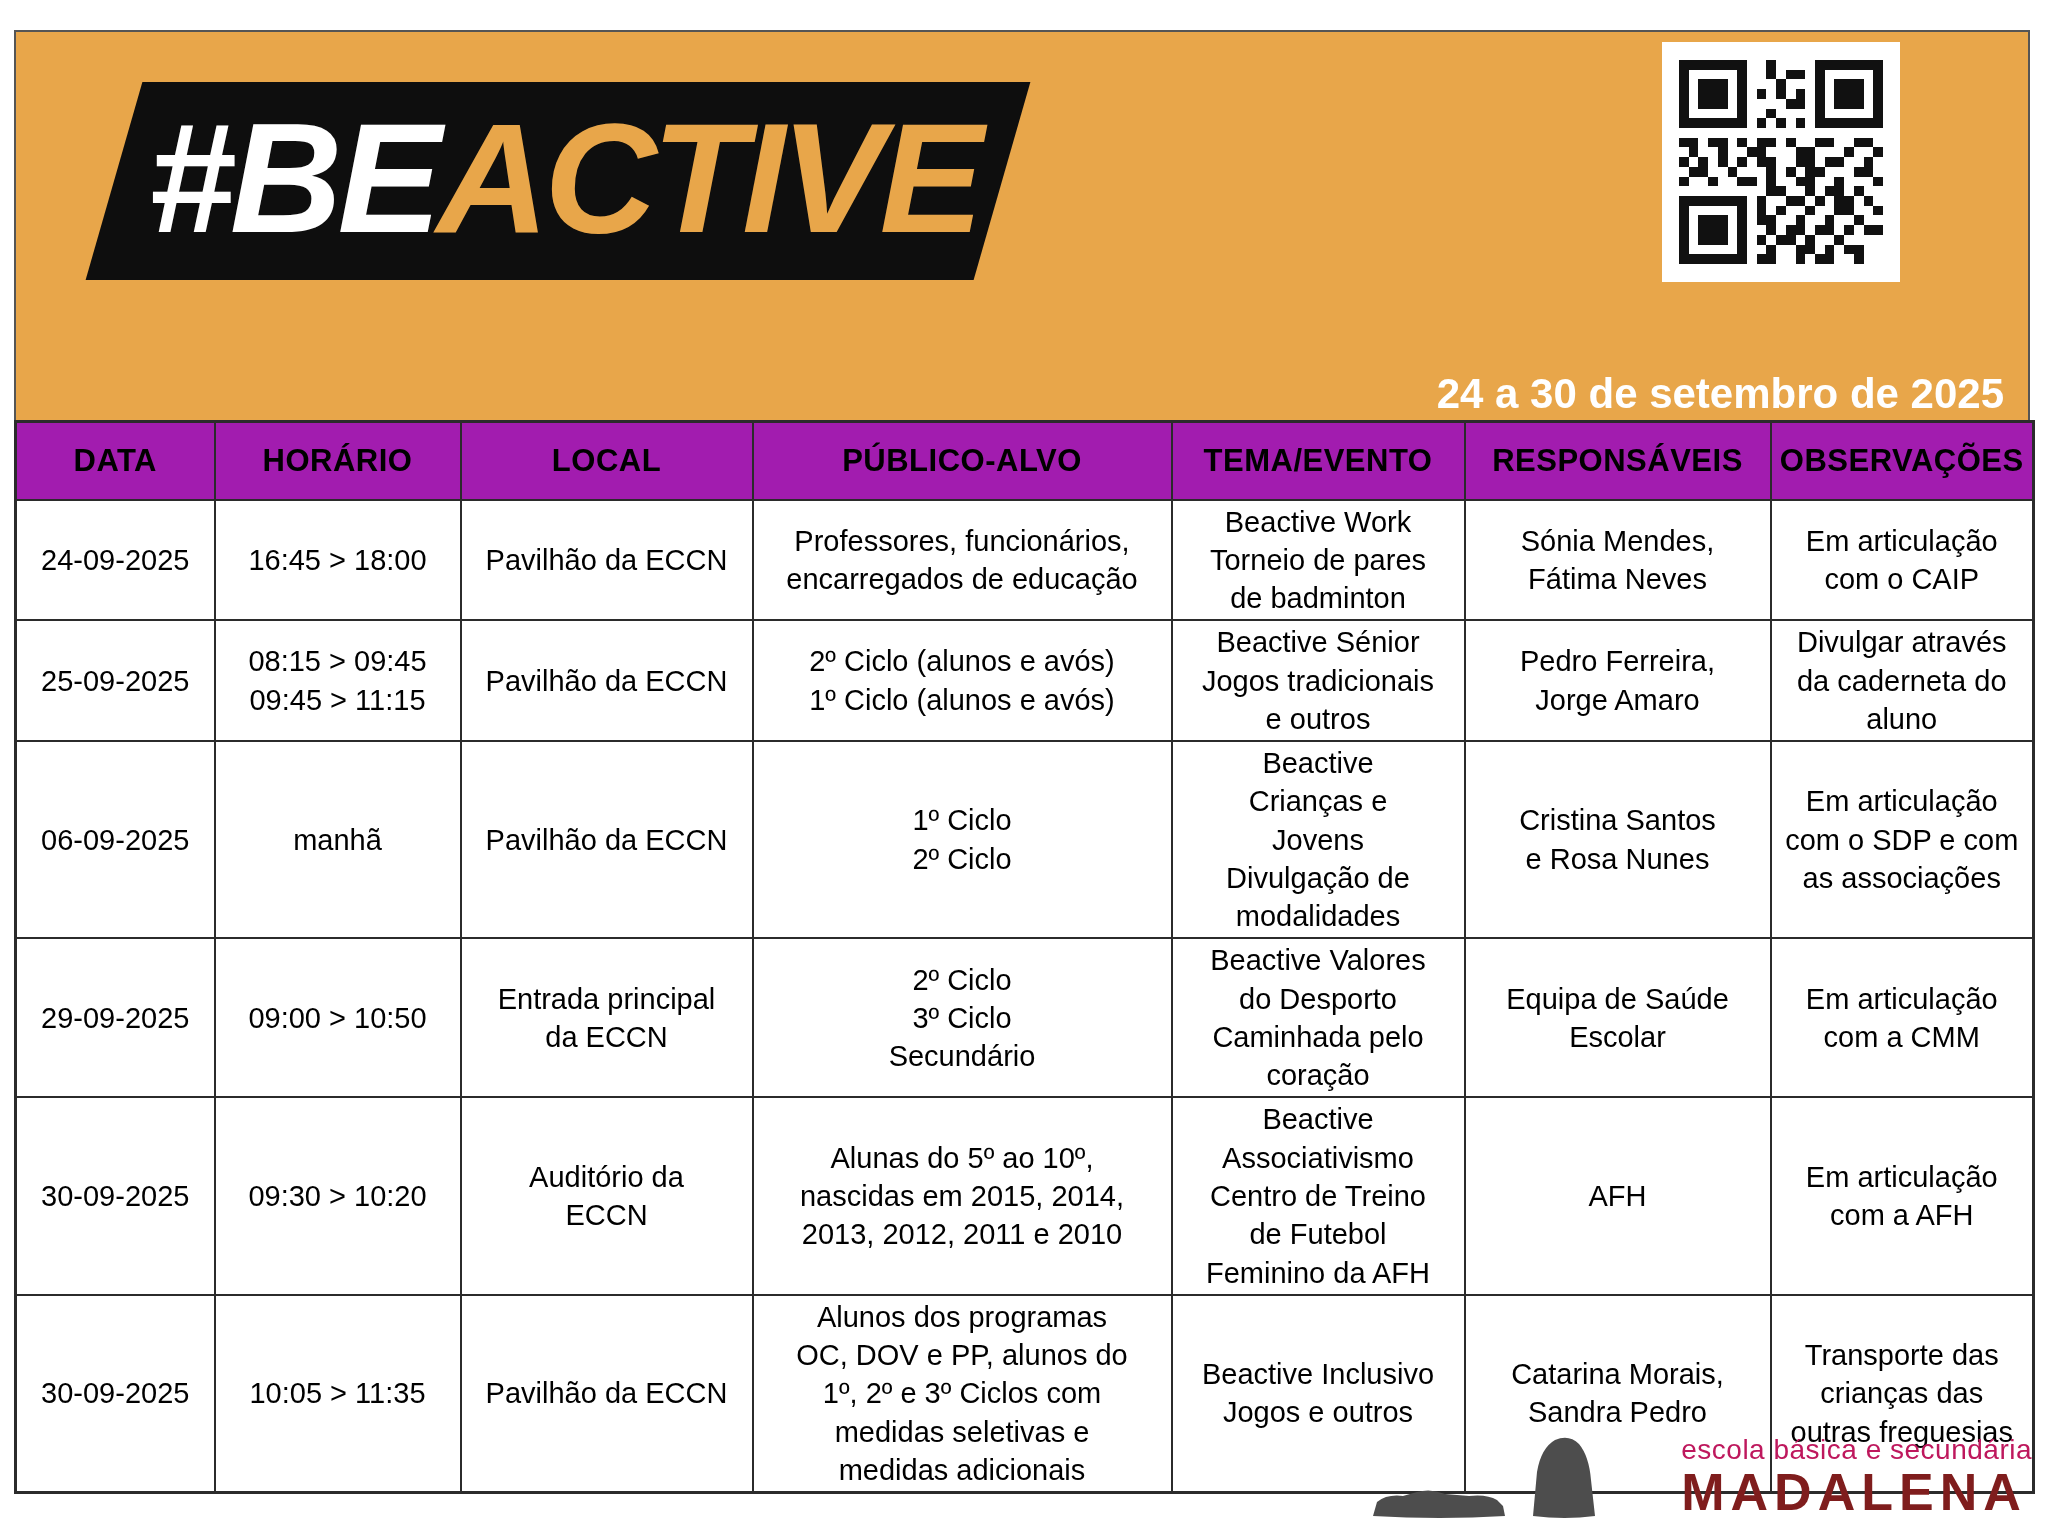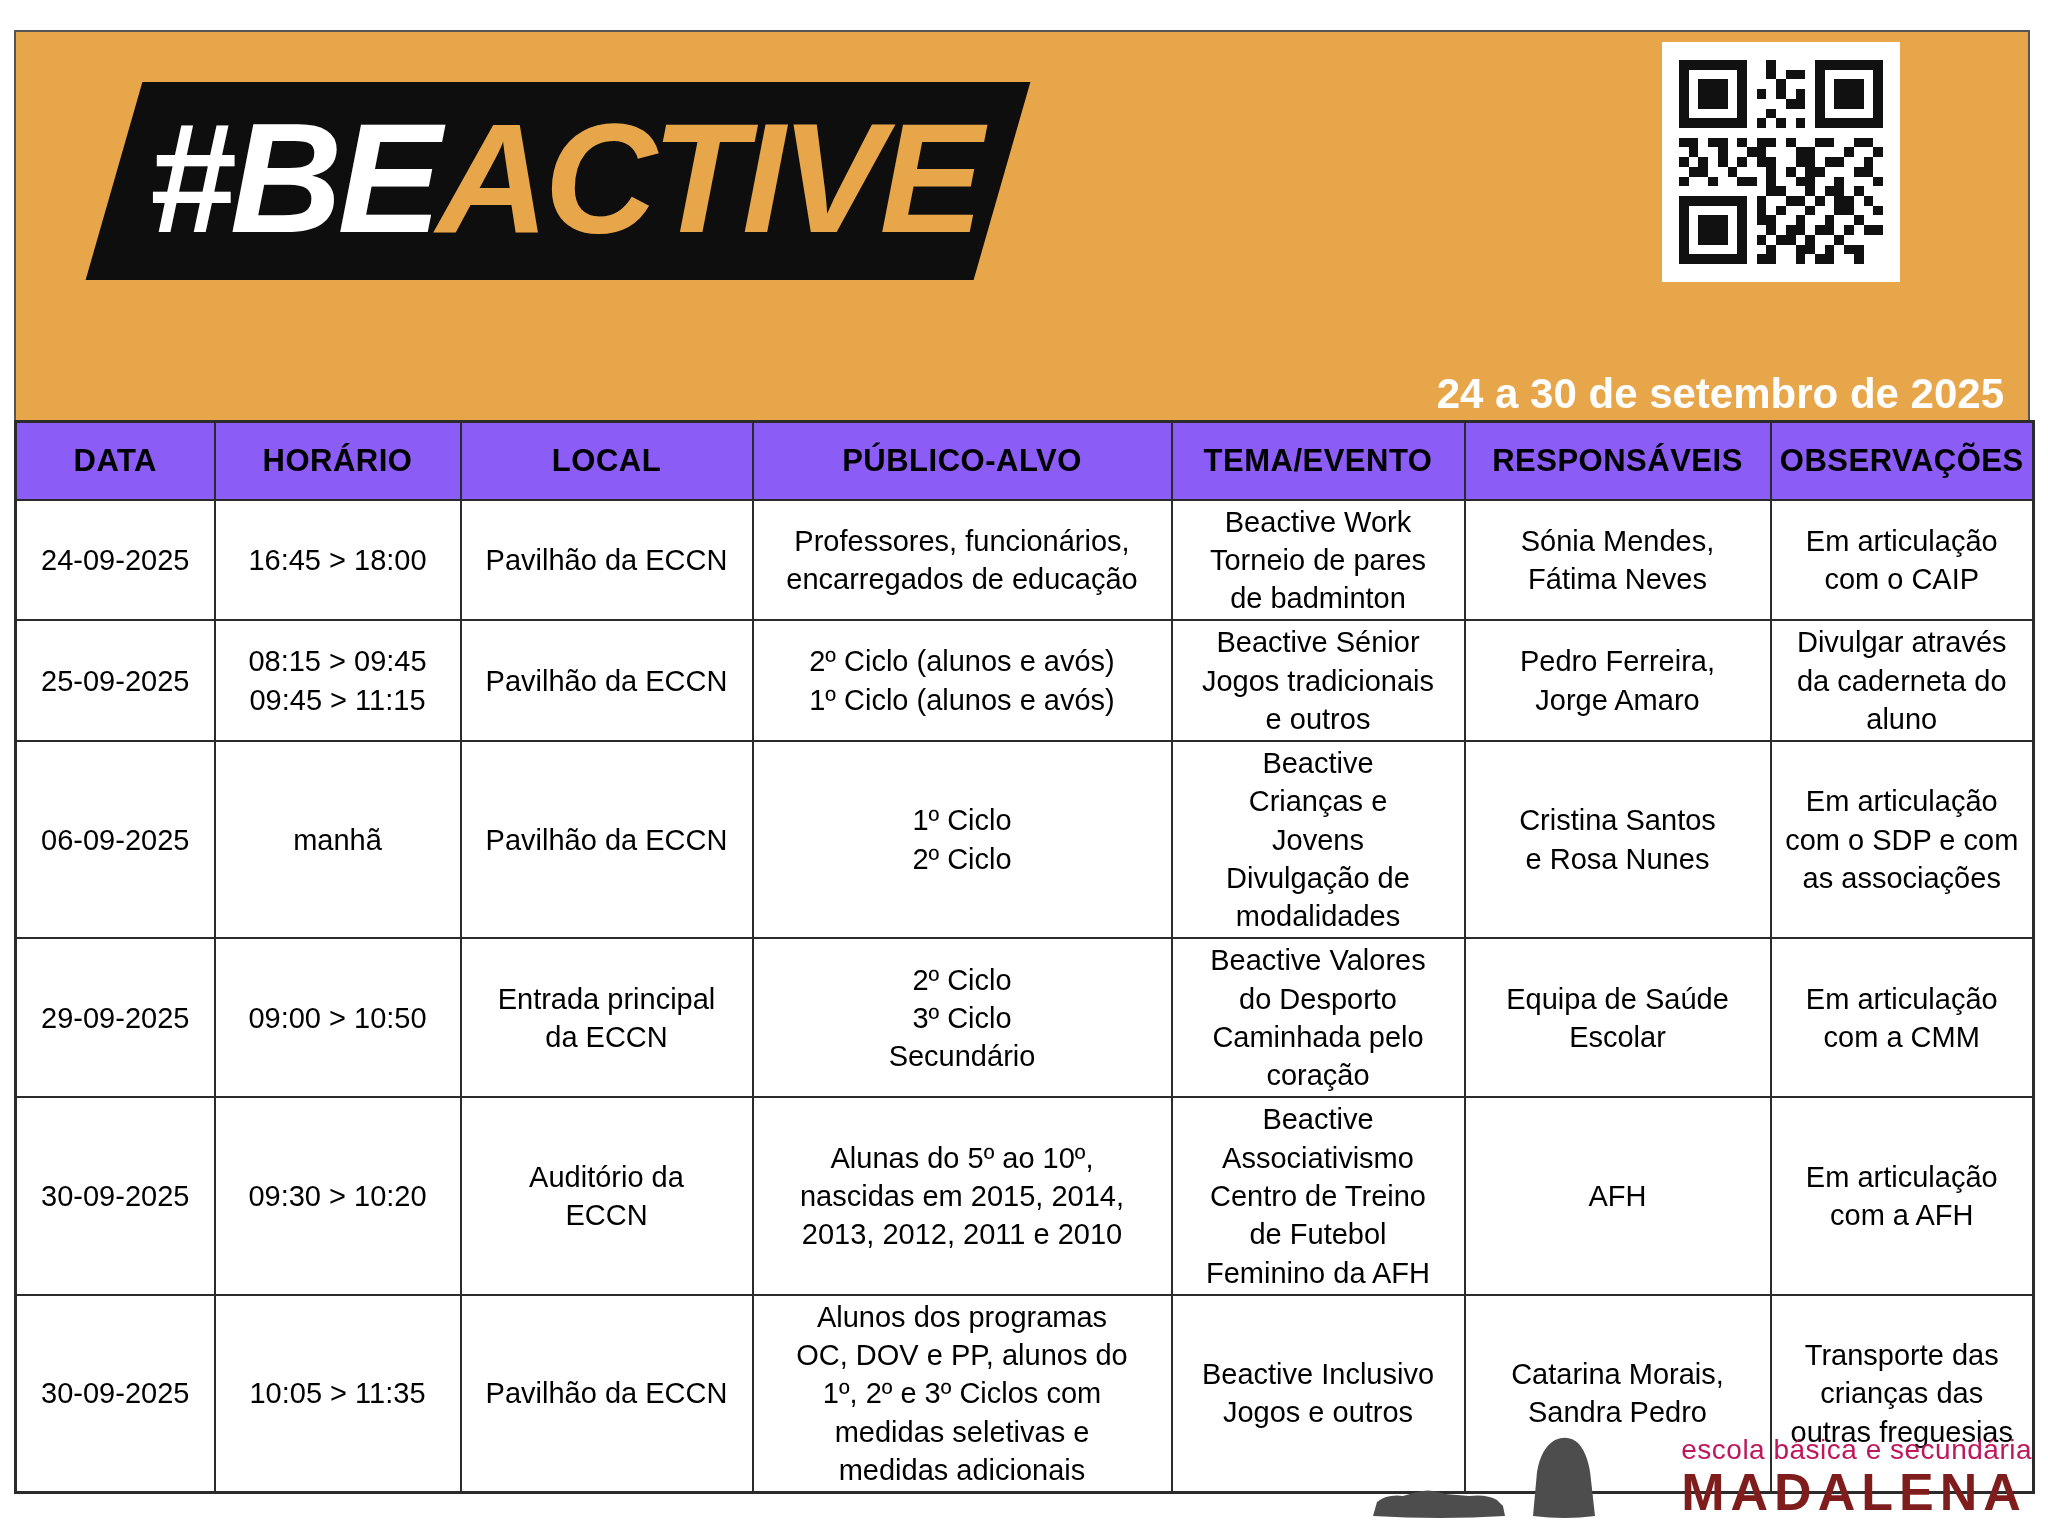--- a/index.html
+++ b/index.html
@@ -59,21 +59,21 @@
     border-collapse:collapse;
     table-layout:fixed;
   }
   .schedule th, .schedule td {
     border:2px solid #2b2b2b;
     text-align:center; vertical-align:middle;
     padding:2px 5px;
     box-sizing:border-box;
   }
   .schedule th {
-    background:#8b5cf6;
+    background:#a21caf;
     font-size:31px; font-weight:bold;
     height:78px;
     letter-spacing:0.5px;
   }
   .schedule td {
     background:#ffffff;
     font-size:29px;
     line-height:1.32;
     white-space:pre-line;
   }

